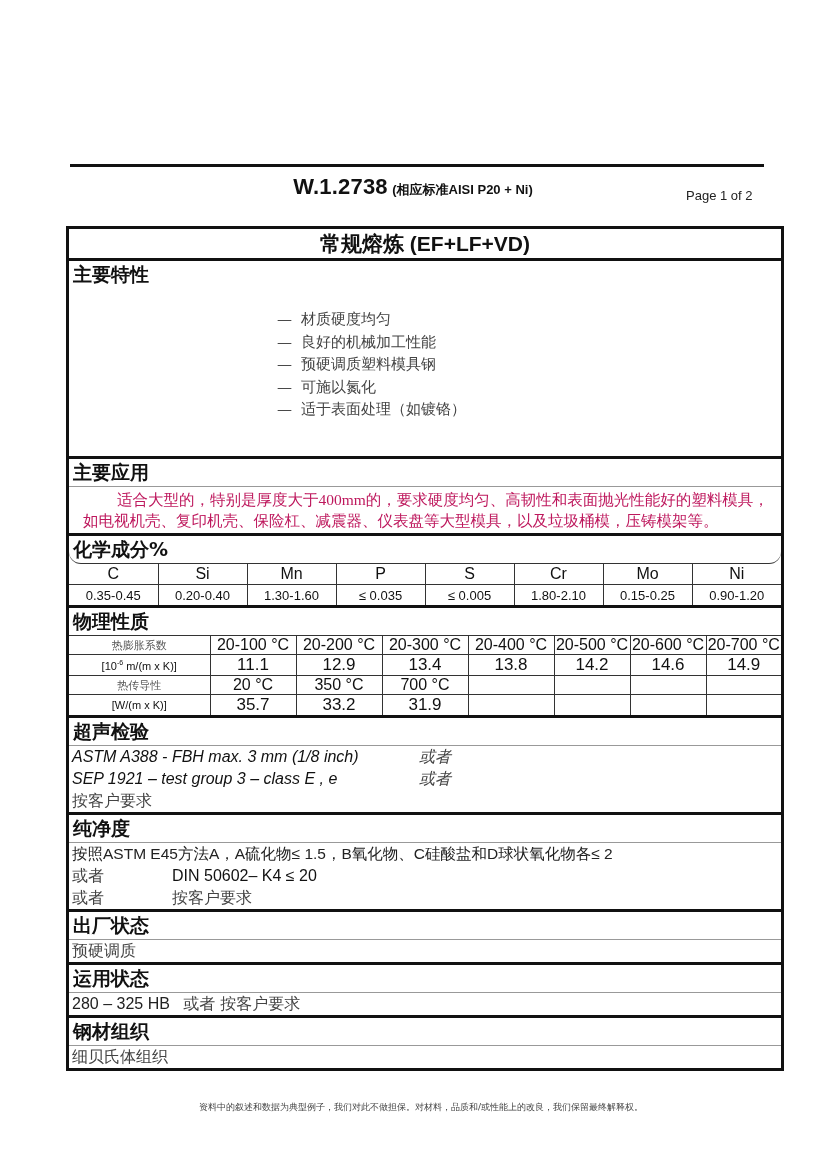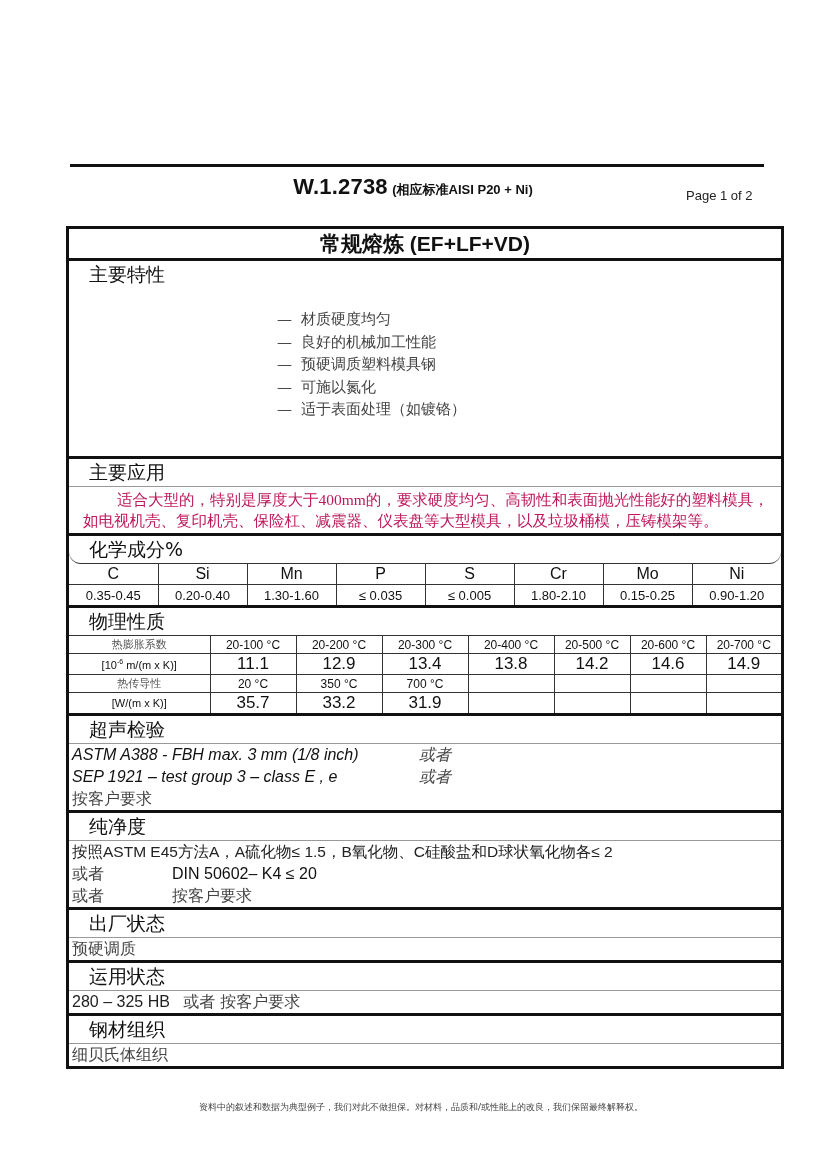--- a/index.html
+++ b/index.html
@@ -8,21 +8,21 @@
   .top-rule { position: absolute; left: 70px; top: 164px; width: 694px; height: 3px; background: #111; }
   .doc-title { position: absolute; left: 0; top: 174px; width: 826px; text-align: center; }
   .doc-title .code { font-size: 22px; font-weight: bold; letter-spacing: 0.2px; }
   .doc-title .std { font-size: 13px; font-weight: bold; }
   .page-no { position: absolute; left: 686px; top: 188px; font-size: 13px; color: #222; }
 
   .sheet { position: absolute; left: 66px; top: 226px; width: 712px; border: 3px solid #111; }
   .sec { border-top: 3px solid #111; }
   .sec:first-child { border-top: none; }
   .banner { height: 29px; line-height: 29px; text-align: center; font-size: 21px; font-weight: bold; }
-  .sec-head { height: 27px; line-height: 27px; padding-left: 20px; font-size: 19px; font-weight: normal;
+  .sec-head { height: 27px; line-height: 27px; padding-left: 4px; font-size: 19px; font-weight: bold;
               border-bottom: 1px solid #999; font-family: "DejaVu Sans", sans-serif; }
   .sec-head.nob { border-bottom: none; }
   .body-line { font-size: 16px; line-height: 22px; padding-left: 3px; color: #222; }
   .serif { font-family: "DejaVu Serif", "Liberation Serif", serif; color: #444; }
 
   .features { height: 168px; position: relative; margin-left: 12px; }
   .features ul { list-style: none; margin: 0; padding: 0; position: absolute; left: 196px; top: 20px; }
   .features li { font-size: 15px; line-height: 22.5px; color: #444; font-family: "DejaVu Serif", serif; }
   .features li .dash { display: inline-block; width: 24px; }
 
@@ -34,21 +34,21 @@
   table.grid tr:first-child td { border-top: none; }
   table.grid tr td:first-child { border-left: none; }
   table.grid tr td:last-child { border-right: none; }
   table.grid tr:last-child td { border-bottom: none; }
   .chem td { height: 20px; }
   .chem .hdr td { font-size: 16px; }
   .chem .val td { font-size: 13px; }
   .phys td { height: 17px; }
   .phys .lbl { font-size: 11px; color: #555; font-family: "DejaVu Serif", serif; }
   .phys .unit { font-size: 11px; }
-  .phys .tmp { font-size: 12px; }
+  .phys .tmp { font-size: 16px; }
   .phys .num { font-size: 17px; }
   .phys tr.big td { height: 19px; }
   sup { font-size: 7px; }
 
   .ut-row { display: flex; font-size: 16px; line-height: 22px; padding-left: 3px; font-style: italic; }
   .ut-row .a { width: 347px; }
   .ut-row .b { font-family: "DejaVu Serif", serif; color: #444; }
   .clean-row { display: flex; font-size: 16px; line-height: 22px; padding-left: 3px; }
   .clean-row .k { width: 100px; font-family: "DejaVu Serif", serif; color: #444; }
 

